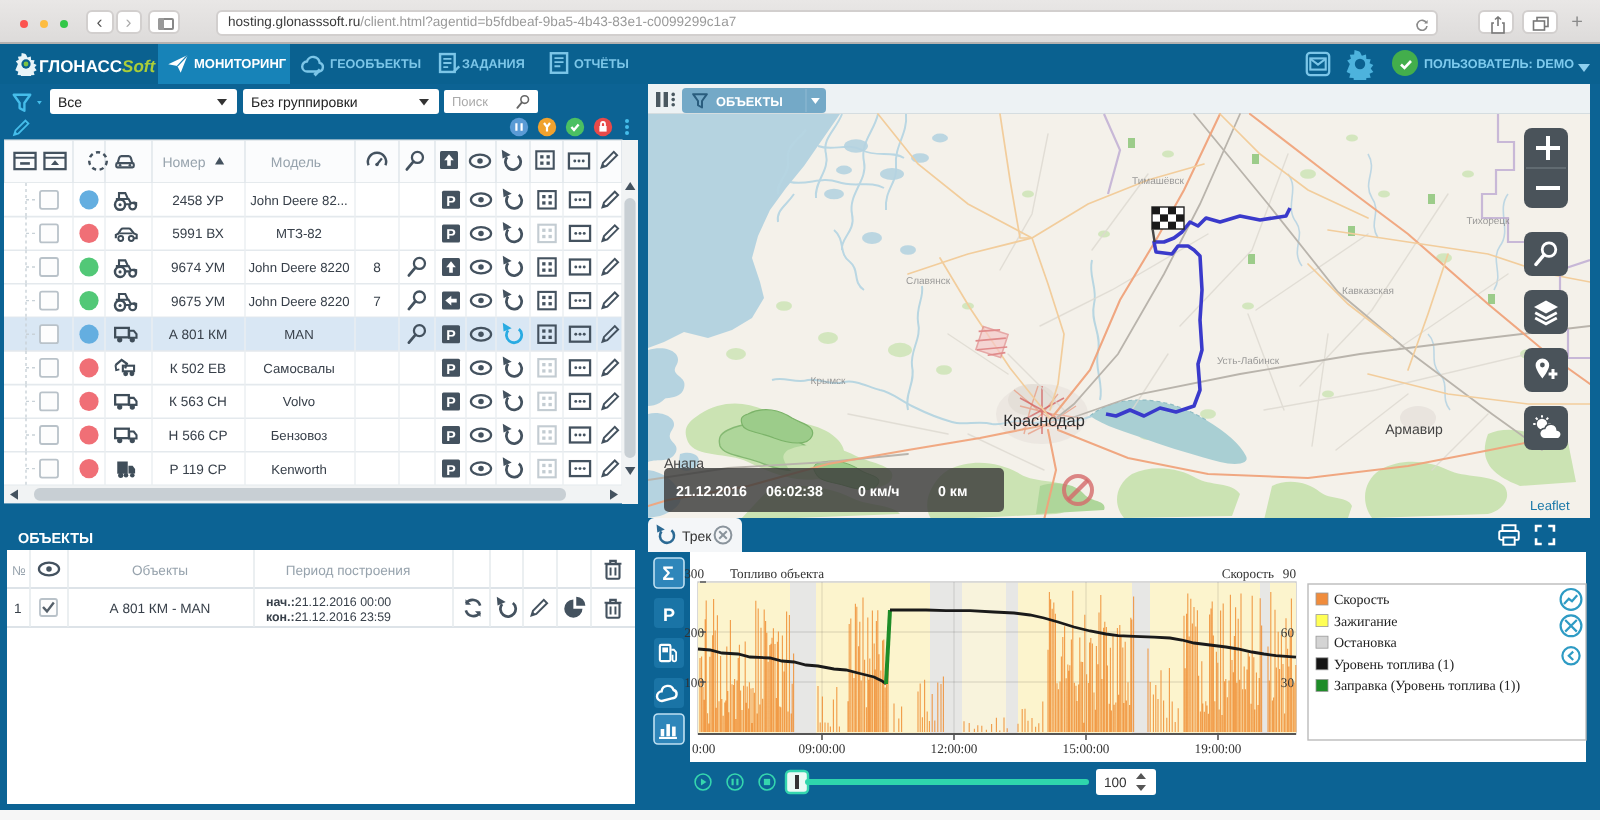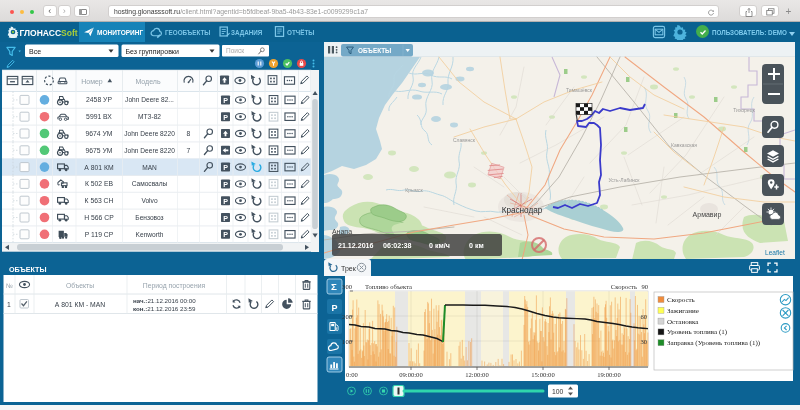--- a/index.html
+++ b/index.html
@@ -232,21 +232,21 @@
  </div>
  <div class="abs" style="left:783px;top:6px;width:11px;height:11px;color:#8a8a8a;font-size:10px;line-height:11px;text-align:center">+</div>
 </div>
 
 <div class="abs" style="left:0;top:22px;width:800px;height:20px;background:#0a6190">
  <svg class="abs" style="left:7px;top:4px" width="12" height="12" viewBox="0 0 16 16">
       <path d="M8 1.6l1 2 2.2-.6.2 2.3 2.3.2-.6 2.1 2 1-1.4 1.8 1.4 1.8-2 1 .6 2.1-2.3.2-.2 2.3-2.2-.6-1 2-1-2-2.2.6-.2-2.3-2.3-.2.6-2.1-2-1L2.6 8 1.2 6.2l2-1-.6-2.1 2.3-.2.2-2.3 2.2.6z" fill="#e8f4f8"></path>
       <circle cx="8" cy="8" r="3.1" fill="#0a6190"></circle>
       <circle cx="8" cy="8" r="1.6" fill="#7dc243"></circle>
     </svg>
- <div class="abs" style="left:19.5px;top:6px;font-size:8.5px;font-weight:bold;color:#fff">ГЛОНАСС<span style="color:#aace39;">Soft</span></div>
+ <div class="abs" style="left:19.5px;top:6px;font-size:8.5px;font-weight:bold;color:#fff">ГЛОНАСС<span style="color:#aace39;font-style:italic">Soft</span></div>
  <div class="abs" style="left:79px;top:0;width:66px;height:20px;background:#1783b8"></div>
  <svg class="abs" style="left:83px;top:4px;color:#fff" width="12" height="12" viewBox="0 0 16 16">
       <use href="#i-plane"></use>
     </svg>
  <div class="abs" style="left:97px;top:6.5px;font-size:6.5px;font-weight:bold;color:#fff">МОНИТОРИНГ</div>
  <svg class="abs" style="left:150px;top:3.5px;color:#7cc6e8" width="13" height="13" viewBox="0 0 16 16">
       <use href="#i-cloudg"></use>
     </svg>
  <div class="abs" style="left:165px;top:6.5px;font-size:6.3px;font-weight:bold;color:#7cc6e8">ГЕООБЪЕКТЫ</div>
  <svg class="abs" style="left:218px;top:3px;color:#7cc6e8" width="13" height="13" viewBox="0 0 16 16">

